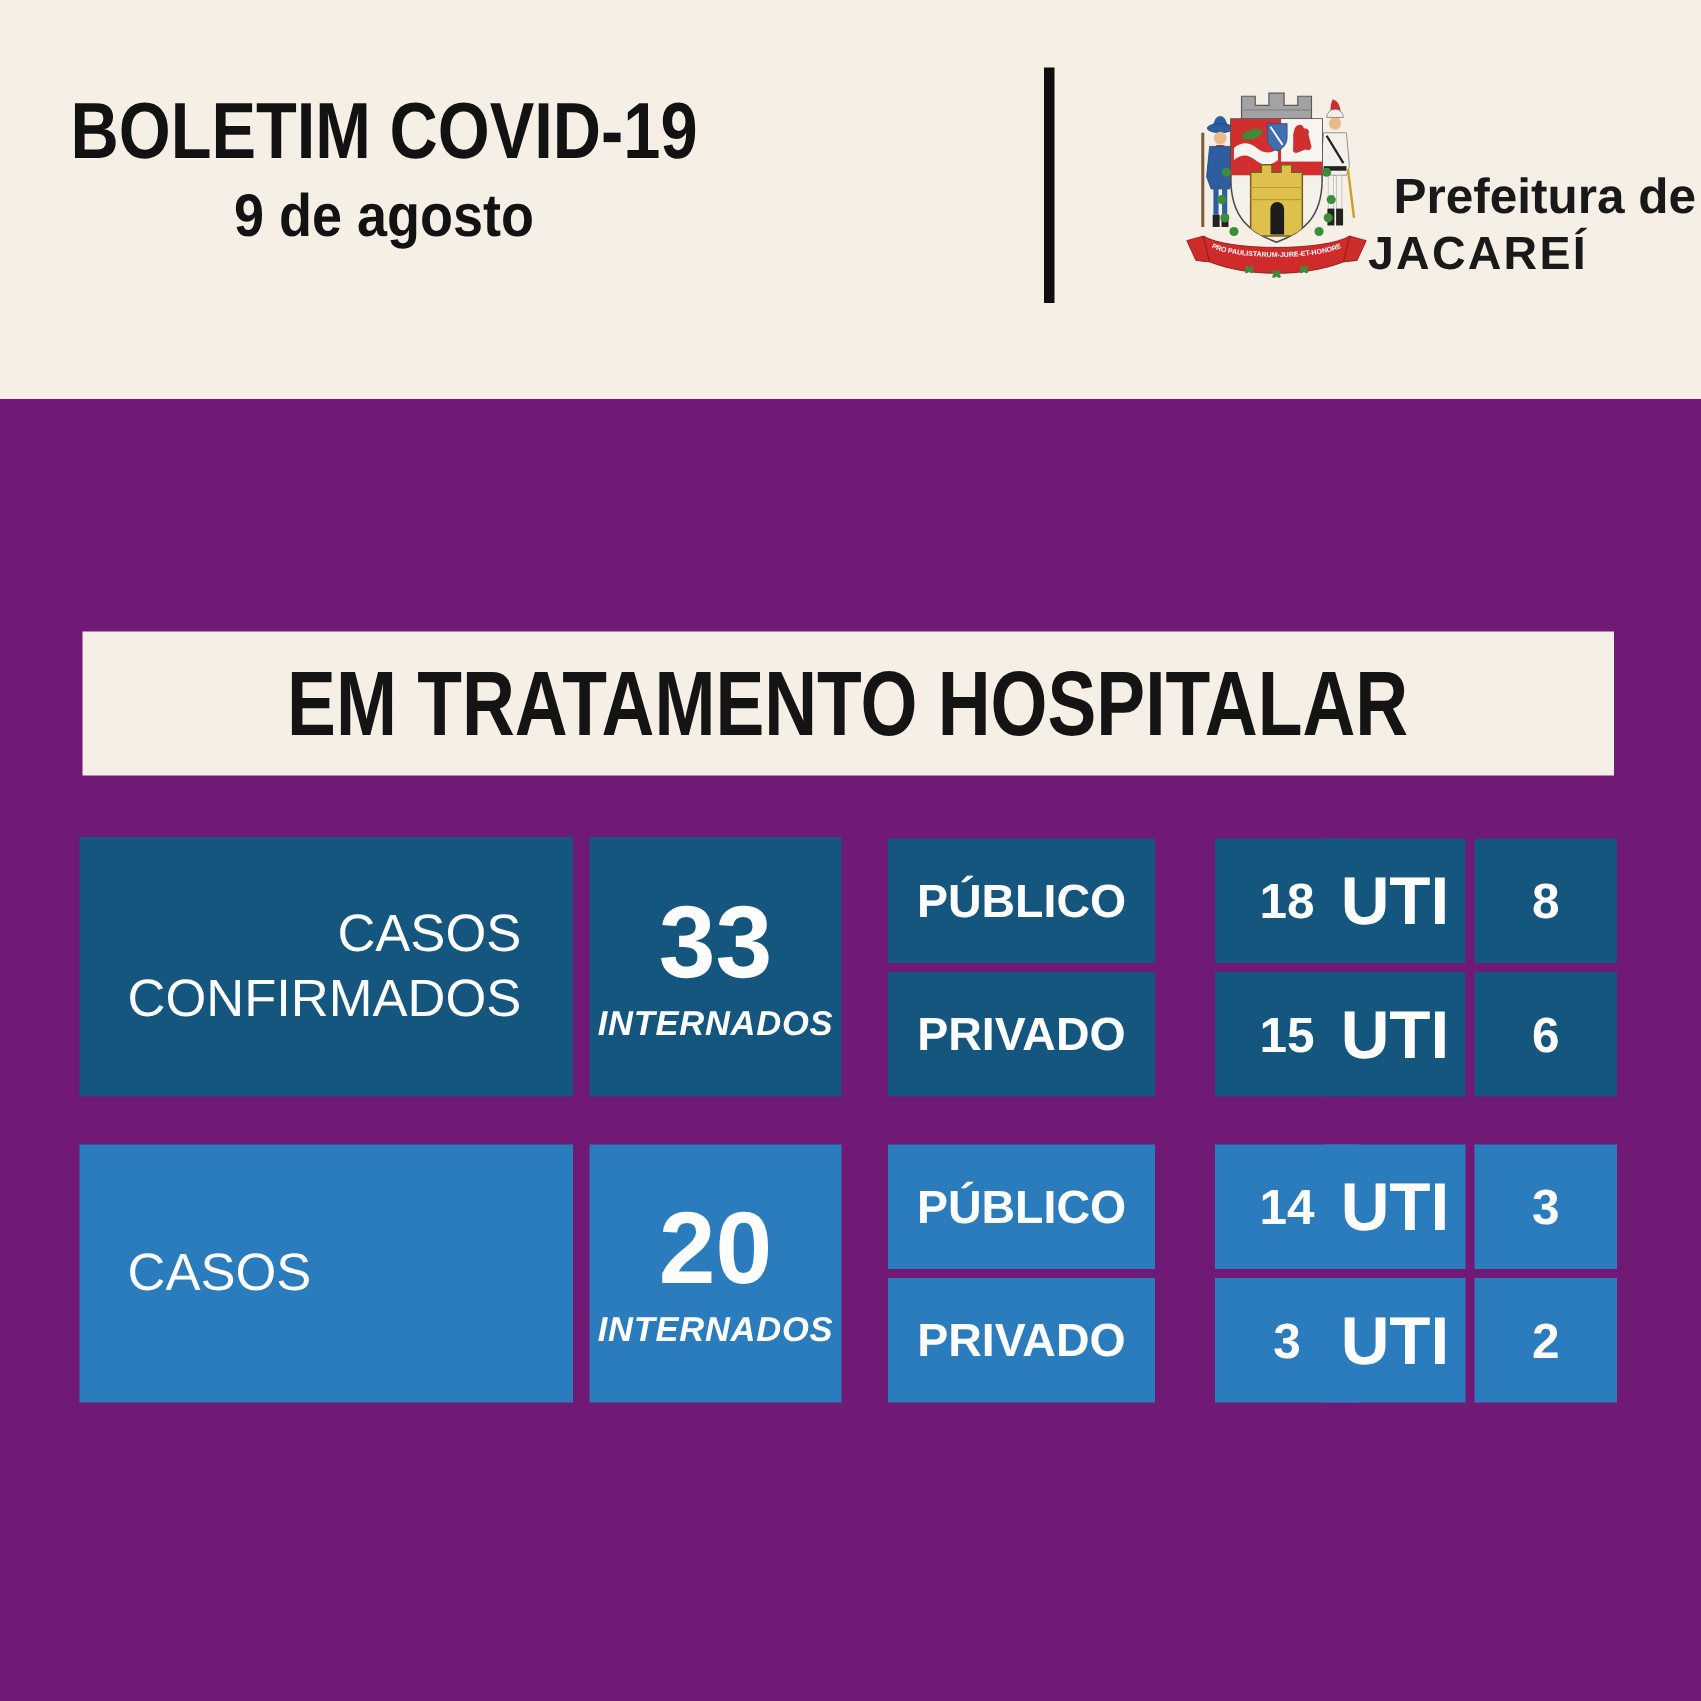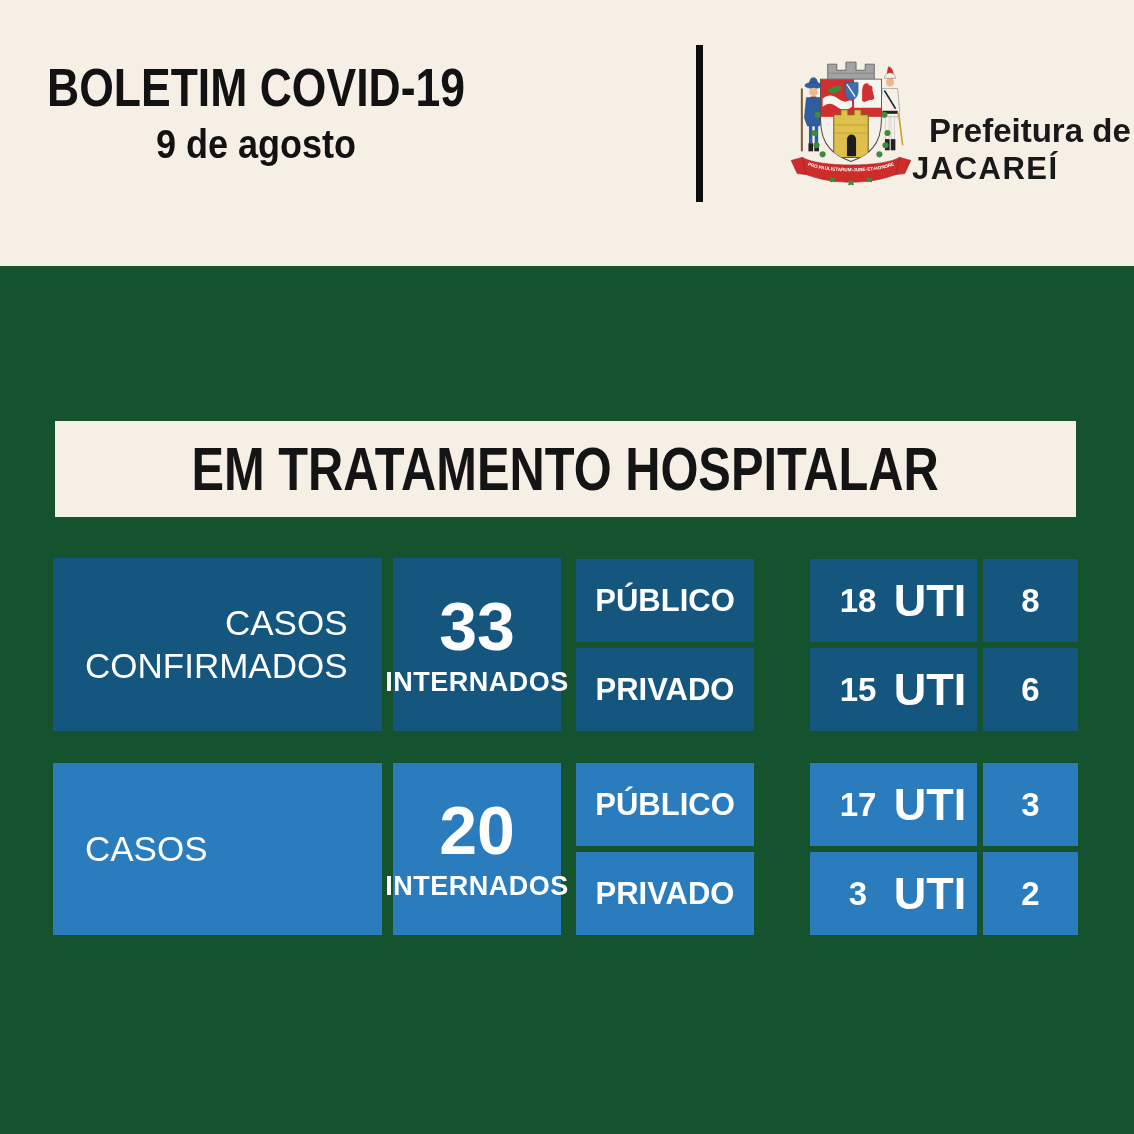--- a/index.html
+++ b/index.html
@@ -1,18 +1,18 @@
 <!DOCTYPE html>
 <html><head>
 <meta charset="utf-8">
 <style>
   html, body { margin:0; padding:0; }
   .stage {
     position:relative; width:1134px; height:1134px;
-    background:#14532d; overflow:hidden;
+    background:#701a75; overflow:hidden;
     font-family:"Liberation Sans", sans-serif;
   }
   
   .header {
     position:absolute; left:0; top:0; width:1134px; height:266px;
     background:#f6efe6;
   }
   .title-block { position:absolute; left:0; top:60px; width:512px; text-align:center; color:#121212; }
   .main-title { font-size:53px; font-weight:bold; line-height:1.05; white-space:nowrap; transform:scaleX(0.84); }
   .sub-date  { font-size:40px; font-weight:bold; line-height:1.05; margin-top:7px; white-space:nowrap; transform:scaleX(0.9); }
@@ -33,23 +33,23 @@
     position:absolute; display:flex; align-items:center; justify-content:center;
     color:#fdfdfd;
   }
   .sec-confirmed .card { background:#15567f; }
   .sec-suspect  .card { background:#2b7cbd; }
 
   .label-card { left:53px;  width:329px; height:173px; justify-content:flex-start; }
   .label-inner { padding-left:32px; font-size:35px; font-weight:normal; line-height:1.22;text-align:right; }
   .count-card { left:393px; width:168px; height:173px; flex-direction:column; }
   .count-num   { font-size:68px; font-weight:bold; line-height:1; }
-  .count-label { font-size:27px; font-weight:bold; margin-top:7px; letter-spacing:0.5px; }
+  .count-label { font-size:23px; font-weight:bold; margin-top:7px; letter-spacing:0.5px;font-style:italic; }
 
-  .name-card   { left:576px; width:178px; height:83px; font-size:31px; font-weight:bold;text-align:center; }
+  .name-card   { left:592px; width:178px; height:83px; font-size:31px; font-weight:bold;text-align:center; }
   .val-card    { left:810px; width:96px;  height:83px; font-size:33px; font-weight:bold; }
   .uti-card    { left:883px; width:94px;  height:83px; font-size:45px; font-weight:bold; }
   .utival-card { left:983px; width:95px;  height:83px; font-size:33px; font-weight:bold; }
 
   .sec1 .label-card, .sec1 .count-card { top:558px; }
   .sec1 .rowA { top:559px; }
   .sec1 .rowB { top:648px; }
 
   .sec2 .label-card, .sec2 .count-card { top:763px; height:172px; }
   .sec2 .rowA { top:763px; }
@@ -178,21 +178,21 @@
     <div class="card label-card">
       <div class="label-inner">
         <div>CASOS</div>
       </div>
     </div>
     <div class="card count-card">
       <div class="count-num">20</div>
       <div class="count-label">INTERNADOS</div>
     </div>
     <div class="card name-card rowA">PÚBLICO</div>
-    <div class="card val-card rowA">17</div>
+    <div class="card val-card rowA">14</div>
     <div class="card uti-card rowA">UTI</div>
     <div class="card utival-card rowA">3</div>
     <div class="card name-card rowB">PRIVADO</div>
     <div class="card val-card rowB">3</div>
     <div class="card uti-card rowB">UTI</div>
     <div class="card utival-card rowB">2</div>
   </div>
 
 </div>
 

